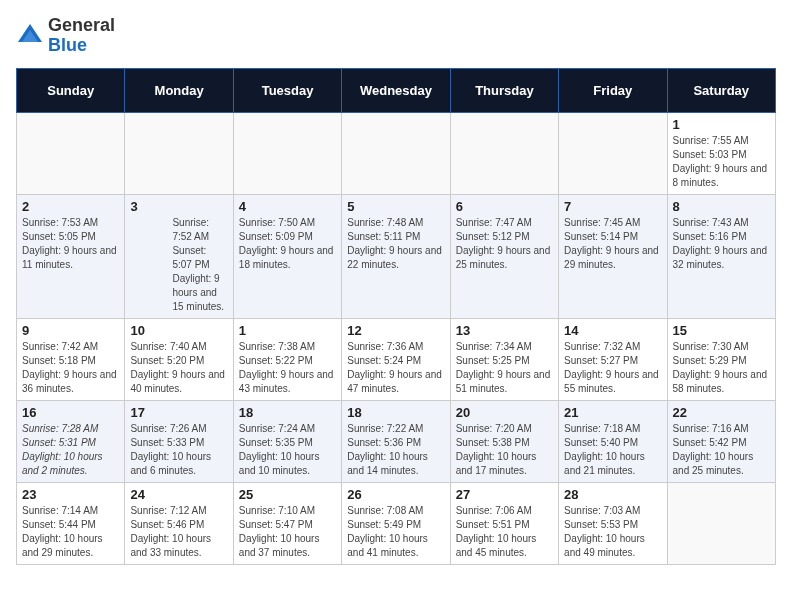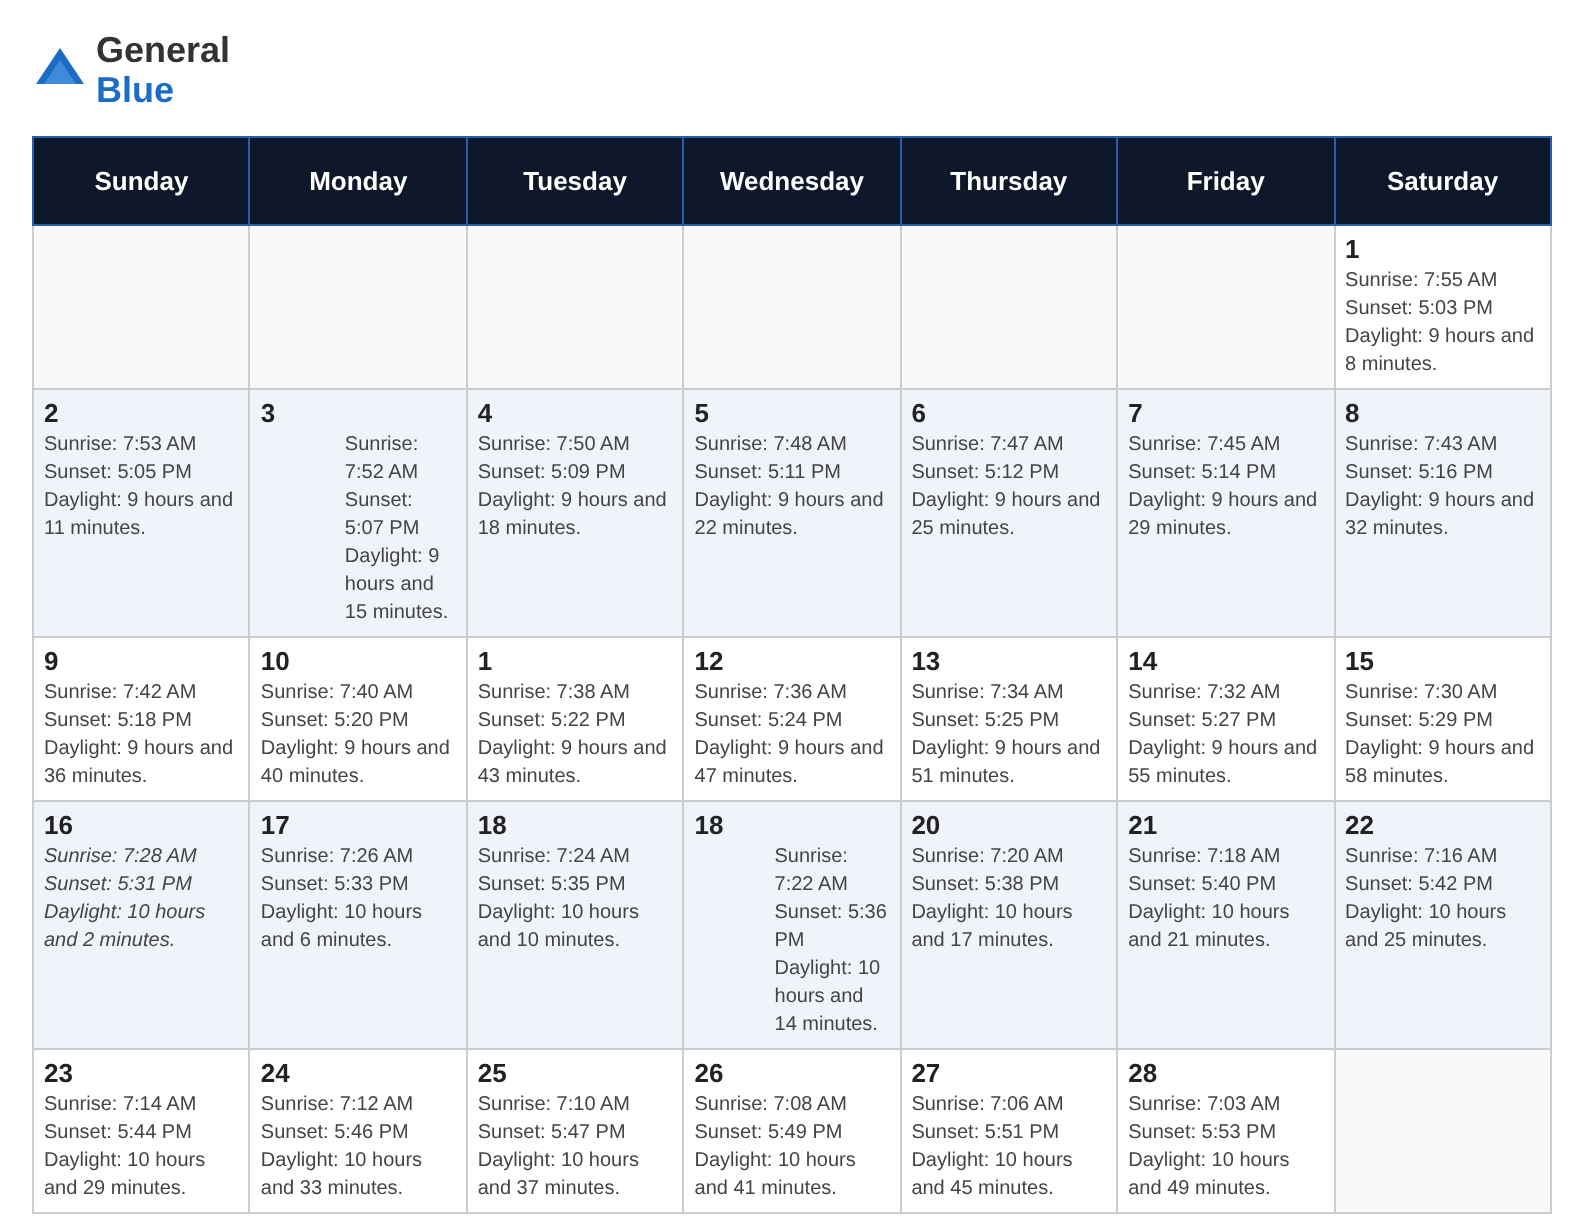--- a/index.html
+++ b/index.html
@@ -232,21 +232,21 @@
 Daylight: 10 hours and 6 minutes.</div>
         </td>
         <td>
           <span class="day-number">18</span>
           <div class="day-info" style="white-space: pre-line;">Sunrise: 7:24 AM
 Sunset: 5:35 PM
 Daylight: 10 hours and 10 minutes.</div>
         </td>
         <td>
           <span class="day-number">18</span>
-          <div class="day-info" style="white-space: pre-line; margin-left: 40px;">Sunrise: 7:22 AM
+          <div class="day-info" style="white-space: pre-line;">Sunrise: 7:22 AM
 Sunset: 5:36 PM
 Daylight: 10 hours and 14 minutes.</div>
         </td>
         <td>
           <span class="day-number">20</span>
           <div class="day-info" style="white-space: pre-line;">Sunrise: 7:20 AM
 Sunset: 5:38 PM
 Daylight: 10 hours and 17 minutes.</div>
         </td>
         <td>

